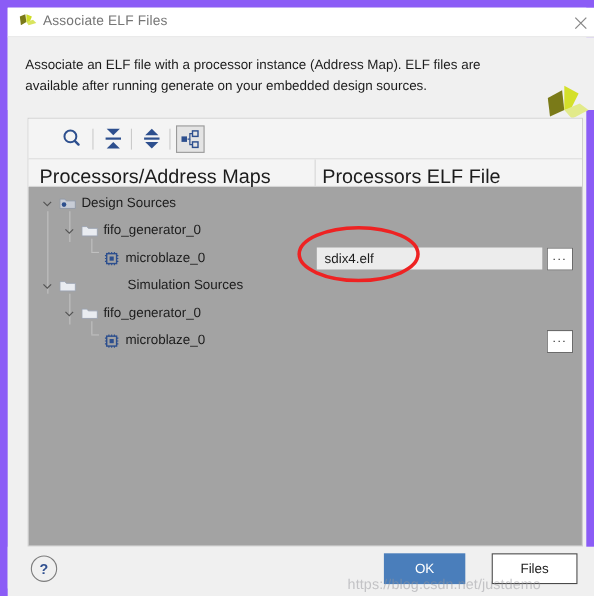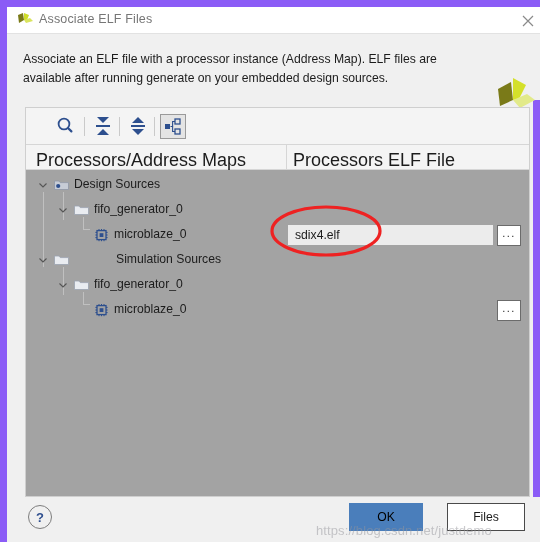--- a/index.html
+++ b/index.html
@@ -250,21 +250,21 @@
     text-align: center;
     line-height: 23px;
     cursor: pointer;
     box-sizing: border-box;
   }
   #ok-button {
     position: absolute;
     left: 342px; top: 496px;
     width: 74px; height: 28px;
     background: #4a7ebb;
-    color: #000000;
+    color: #ffffff;
     font-size: 12.2px;
     text-align: center;
     line-height: 28px;
     cursor: pointer;
     border: none;
     font-family: "Liberation Sans", sans-serif;
     padding: 0;
   }
   #cancel-button {
     position: absolute;

